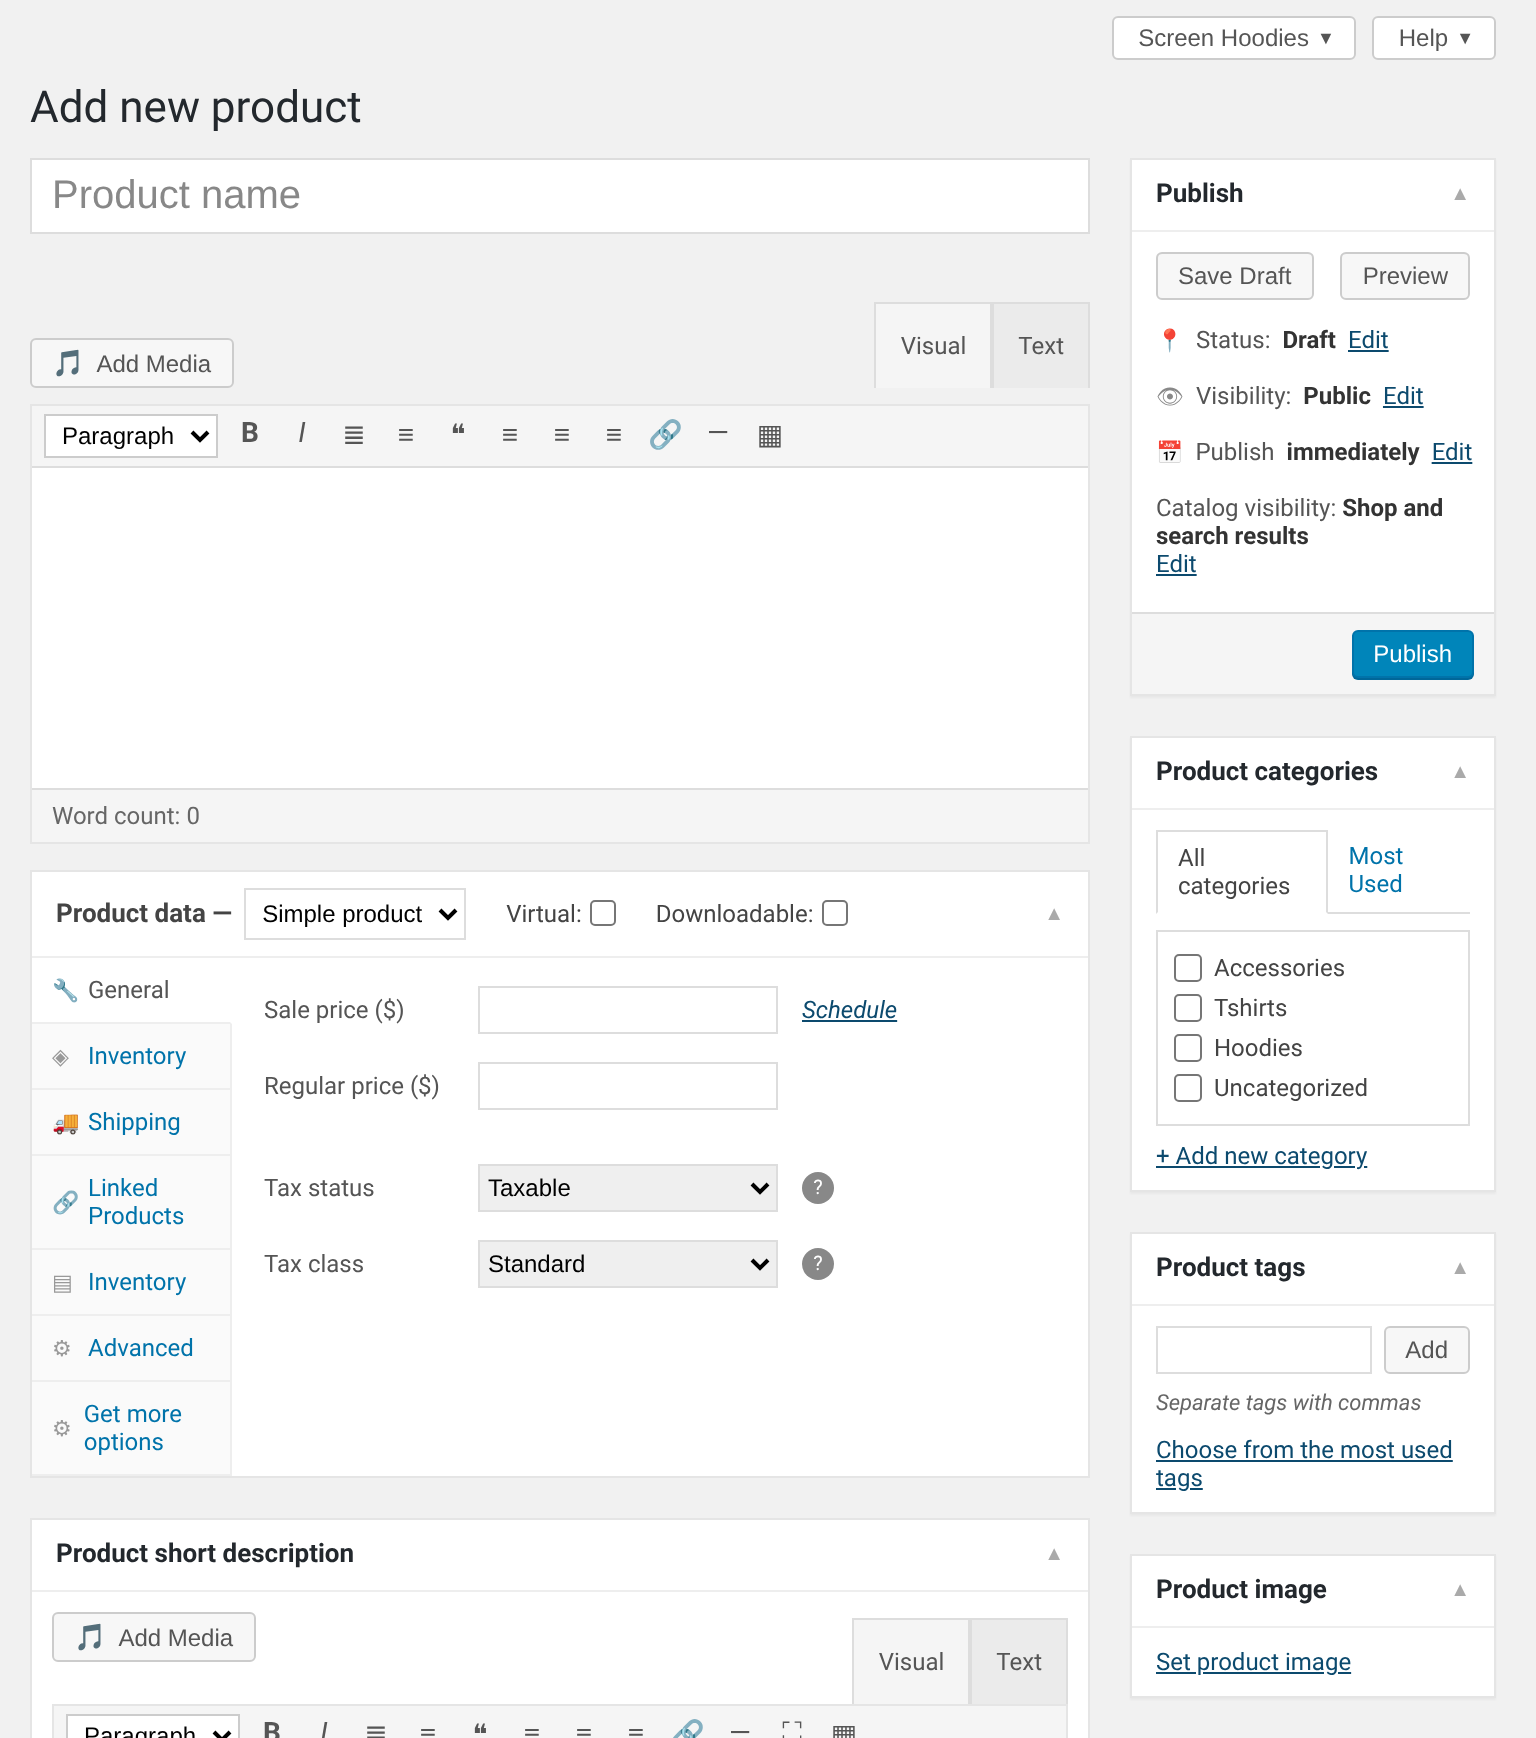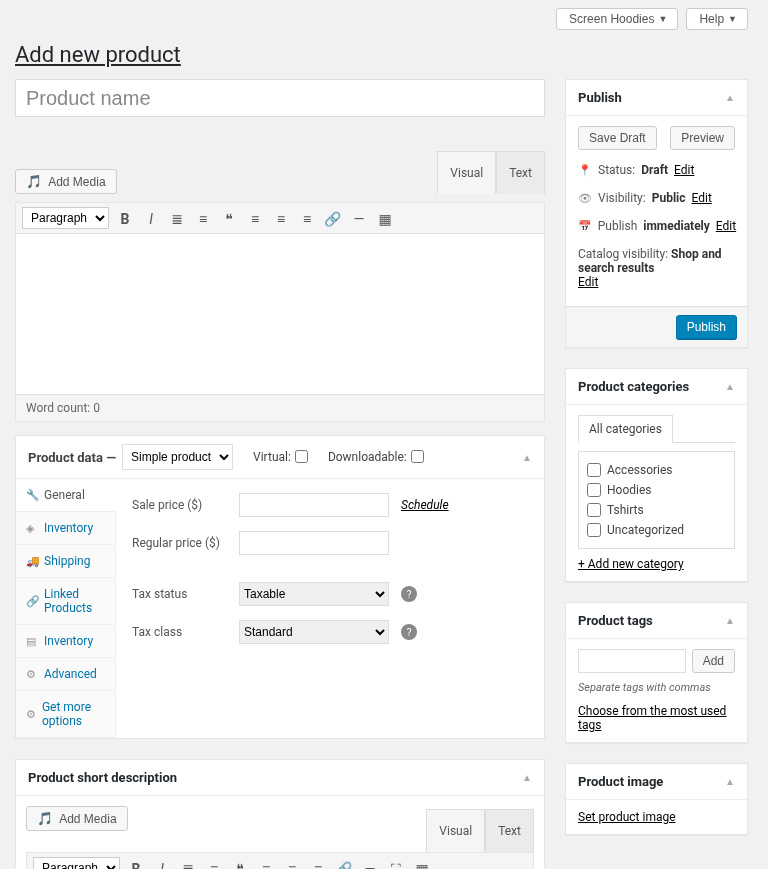--- a/index.html
+++ b/index.html
@@ -29,21 +29,20 @@
   display: inline-flex;
   align-items: center;
   gap: 4px;
 }
 .screen-btn .tri { font-size: 9px; }
 h1.page-title {
   font-size: 22px;
   font-weight: 400;
   color: #23282d;
   padding: 4px 0 12px;
-  text-decoration: underline;
 }
 .layout { display: flex; gap: 20px; }
 .main { flex: 1; min-width: 0; }
 .side { width: 183px; flex-shrink: 0; }
 .title-input {
   width: 100%;
   font-size: 20px;
   padding: 8px 10px;
   border: 1px solid #ddd;
   background: #fff;
@@ -94,21 +93,21 @@
   color: #555;
 }
 .editor-tab.active {
   background: #f5f5f5;
 }
 .editor-toolbar {
   background: #f5f5f5;
   border-bottom: 1px solid #ddd;
   padding: 4px 6px;
   display: flex;
-  align-items: flex-end;
+  align-items: flex-start;
   gap: 6px;
 }
 .format-select {
   font-size: 12px;
   padding: 2px 4px;
   border: 1px solid #ccc;
   background: #fff;
   min-width: 70px;
   height: 22px;
 }
@@ -169,21 +168,21 @@
 .pub-row {
   padding: 7px 0;
   font-size: 12px;
   color: #555;
   display: flex;
   align-items: center;
   gap: 6px;
 }
 .pub-row .lbl {}
 .pub-row .val { font-weight: bold; color: #333; }
-.link { color: #000000; text-decoration: underline; cursor: pointer; text-align: right; }
+.link { color: #0c4a6e; text-decoration: underline; cursor: pointer; text-align: right; }
 .pub-top {
   display: flex;
   justify-content: space-between;
   padding: 0 0 6px;
 }
 .cat-tabs {
   display: flex;
   border-bottom: 1px solid #ddd;
   margin-bottom: 8px;
 }
@@ -534,33 +533,34 @@
       </div>
 
       <div class="panel">
         <div class="panel-hd">
           <span>Product categories</span>
           <span class="tog">▲</span>
         </div>
         <div class="panel-bd">
           <div class="cat-tabs">
             <div class="cat-tab active">All categories</div>
+            <div class="cat-tab inactive">Most Used</div>
           </div>
           <div class="cat-list" id="cat-list">
               <label class="cat-item">
                 <input type="checkbox" style="">
                 <span>Accessories</span>
               </label>
               <label class="cat-item">
                 <input type="checkbox" style="">
-                <span>Hoodies</span>
+                <span>Tshirts</span>
               </label>
               <label class="cat-item">
                 <input type="checkbox" style="">
-                <span>Tshirts</span>
+                <span>Hoodies</span>
               </label>
               <label class="cat-item">
                 <input type="checkbox" style="">
                 <span>Uncategorized</span>
               </label>
             </div>
           <span class="link">+ Add new category</span>
         </div>
       </div>
 

